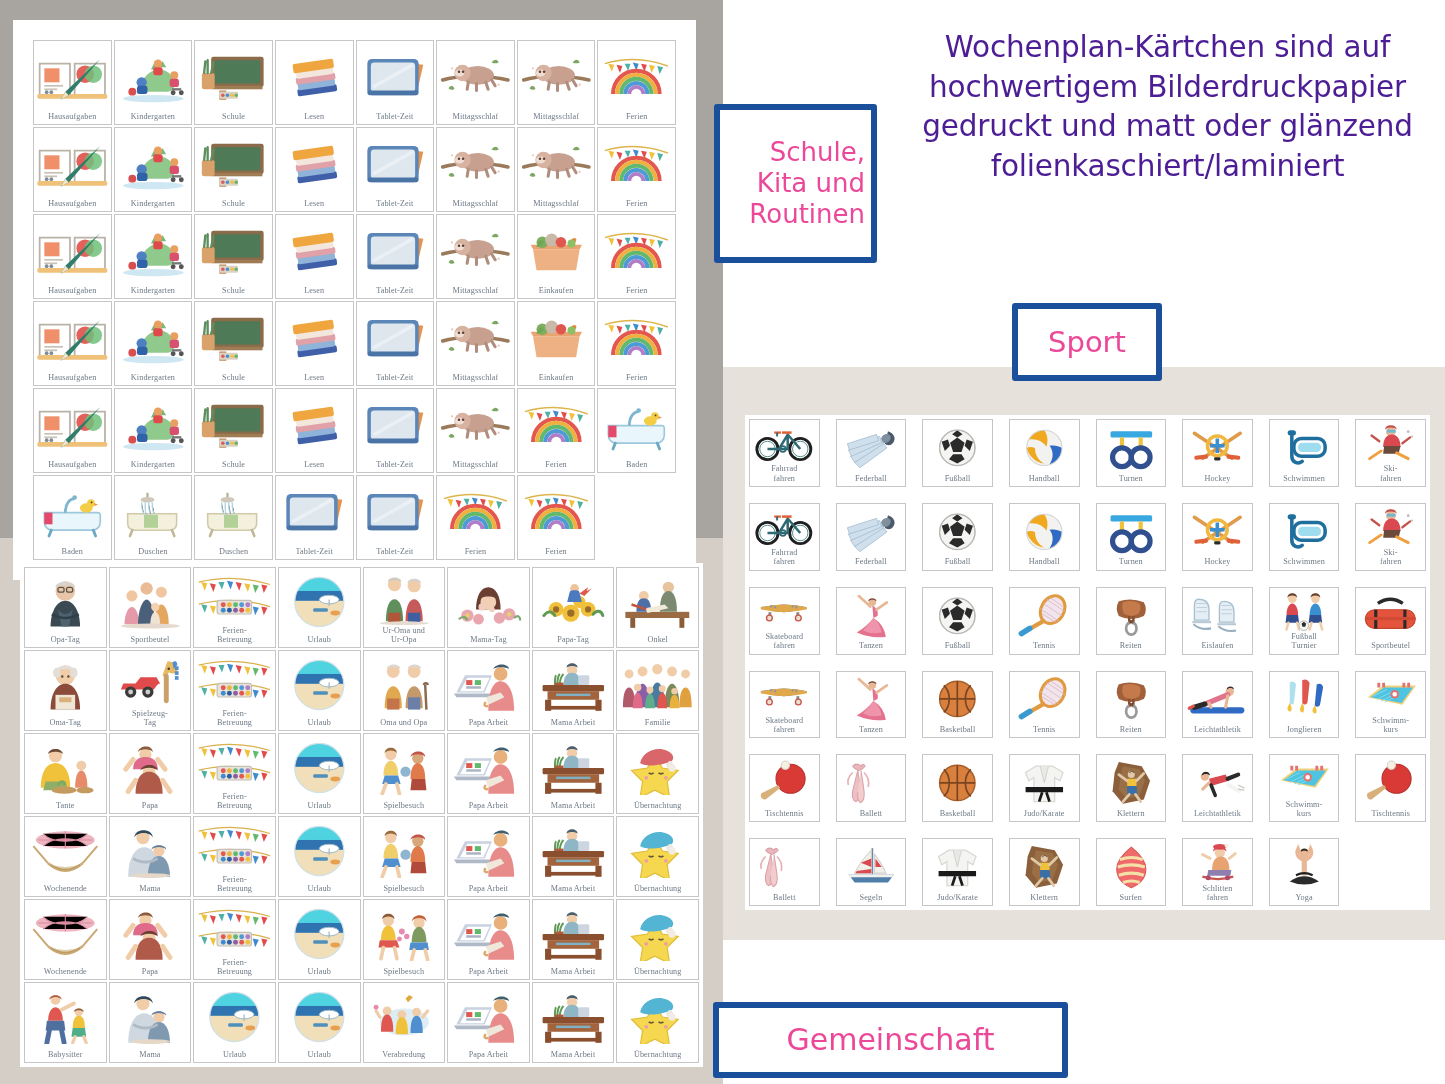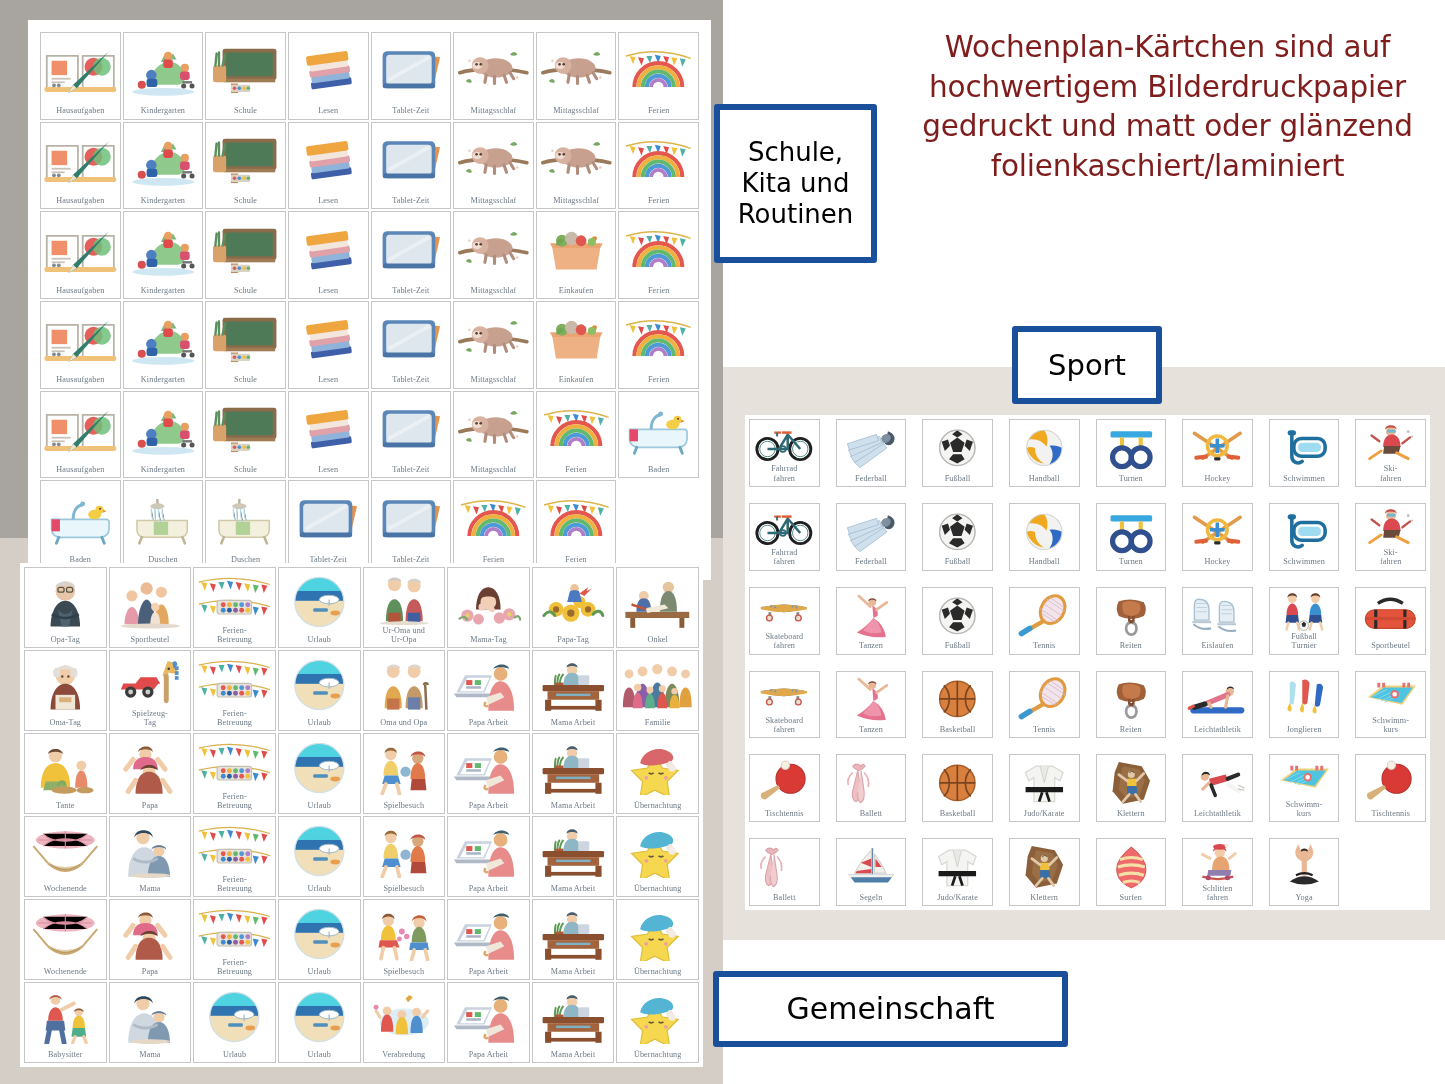--- a/index.html
+++ b/index.html
@@ -26,24 +26,24 @@
     position:absolute;left:723px;top:367px;width:722px;height:573px;
     background:#e6e2db;
   }
 
   
   .sheet{
     position:absolute;background:#ffffff;
     display:grid;
   }
   #sheet-routines{
-    left:28px;top:20px;width:683px;height:560px;
+    left:13px;top:20px;width:683px;height:560px;
     grid-template-columns:repeat(8,1fr);
     grid-template-rows:repeat(6,1fr);
-    gap:2px;padding:12px;box-sizing:border-box;
+    gap:2px;padding:20px;box-sizing:border-box;
   }
   #sheet-community{
     left:20px;top:563px;width:683px;height:504px;
     grid-template-columns:repeat(8,1fr);
     grid-template-rows:repeat(6,1fr);
     gap:2px;padding:4px;box-sizing:border-box;
   }
   #sheet-sport{
     left:745px;top:415px;width:685px;height:495px;
     grid-template-columns:repeat(8,1fr);
@@ -88,38 +88,38 @@
 
   
   .sign{
     position:absolute;
     background:#ffffff;
     border:6px solid #1a4f9c;
     border-radius:3px;
     display:flex;
     align-items:center;
     justify-content:center;
-    color:#000000;
+    color:#ec4899;
     font-family:"DejaVu Sans", sans-serif;
     font-weight:400;
-    text-align:center;
+    text-align:right;
     line-height:1.18;
     box-sizing:border-box;
   }
   #sign-routines{left:714px;top:104px;width:163px;height:159px;font-size:26px;padding:4px 6px;}
-  #sign-sport{left:1012px;top:326px;width:150px;height:78px;font-size:29px;}
-  #sign-community{left:713px;top:971px;width:355px;height:76px;font-size:30px;}
+  #sign-sport{left:1012px;top:303px;width:150px;height:78px;font-size:29px;}
+  #sign-community{left:713px;top:1002px;width:355px;height:76px;font-size:30px;}
 
   
   #headline{
     position:absolute;left:895px;top:28px;width:545px;
     font-family:"DejaVu Sans", sans-serif;
     font-size:29.5px;
     line-height:1.34;
-    color:#7f1d1d;
+    color:#4c1d95;
     text-align:center;
     letter-spacing:-0.2px;
   }
 </style>
 </head>
 <body>
 
 <div class="stage">
 
   <div class="bg-grey-tl"></div>

